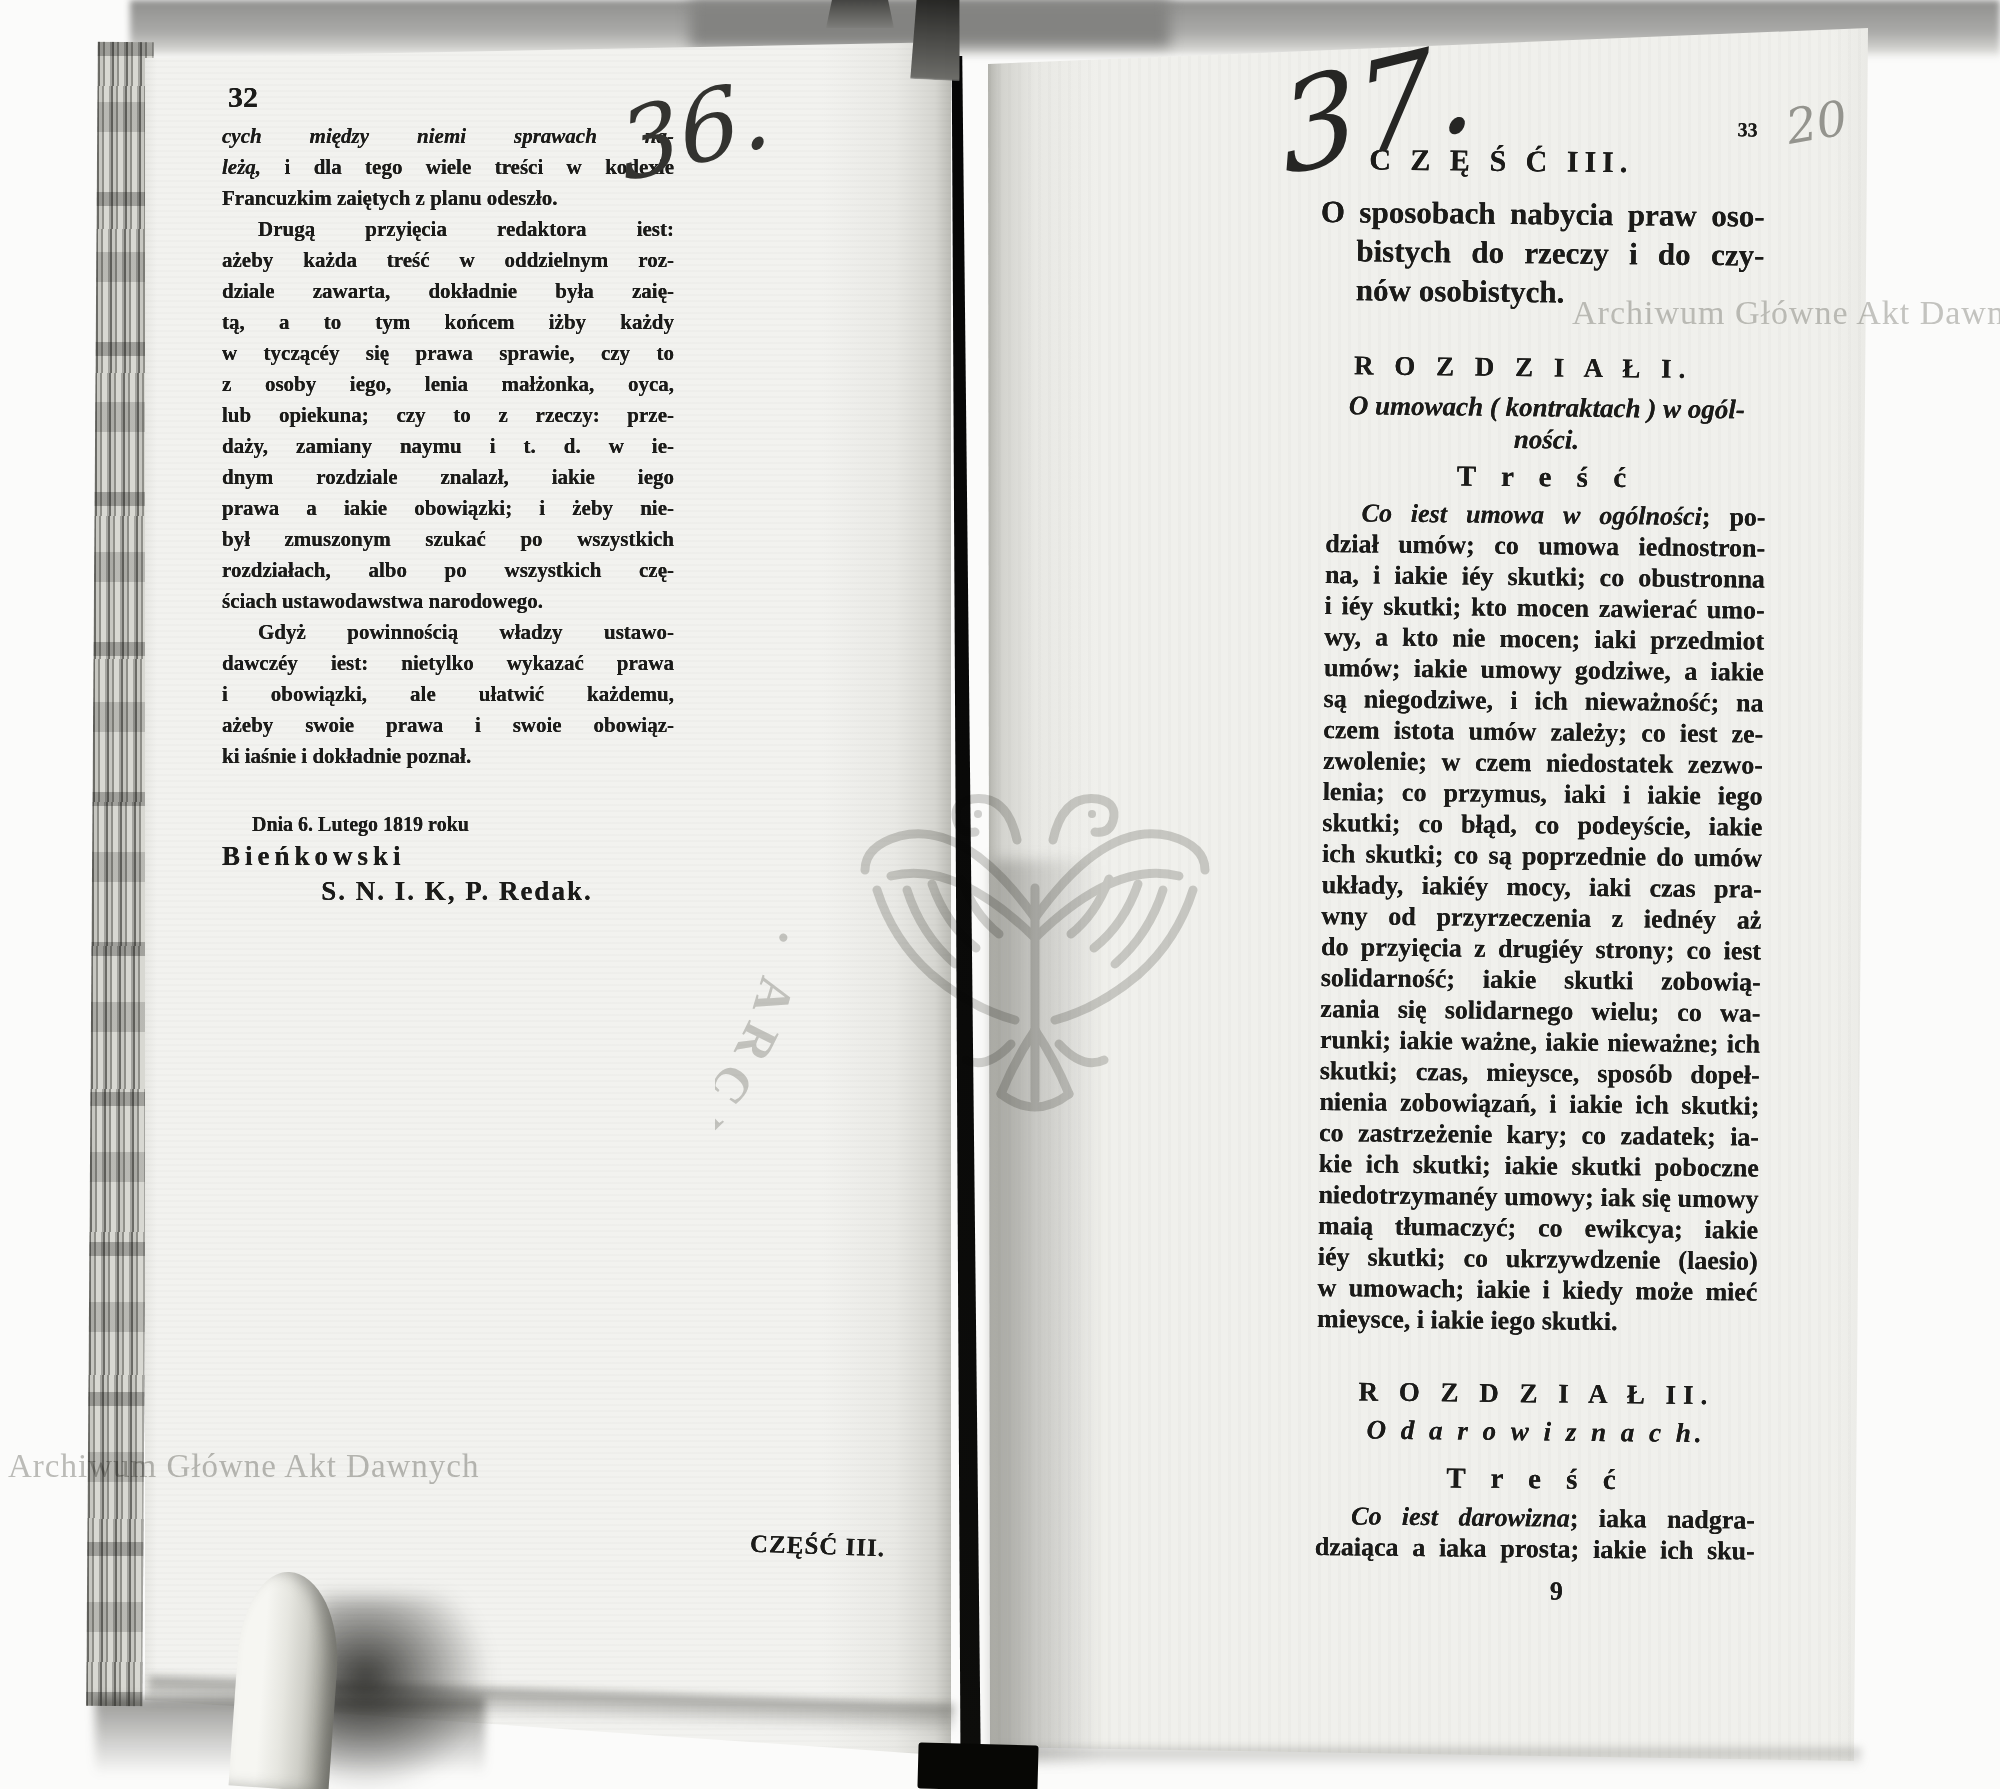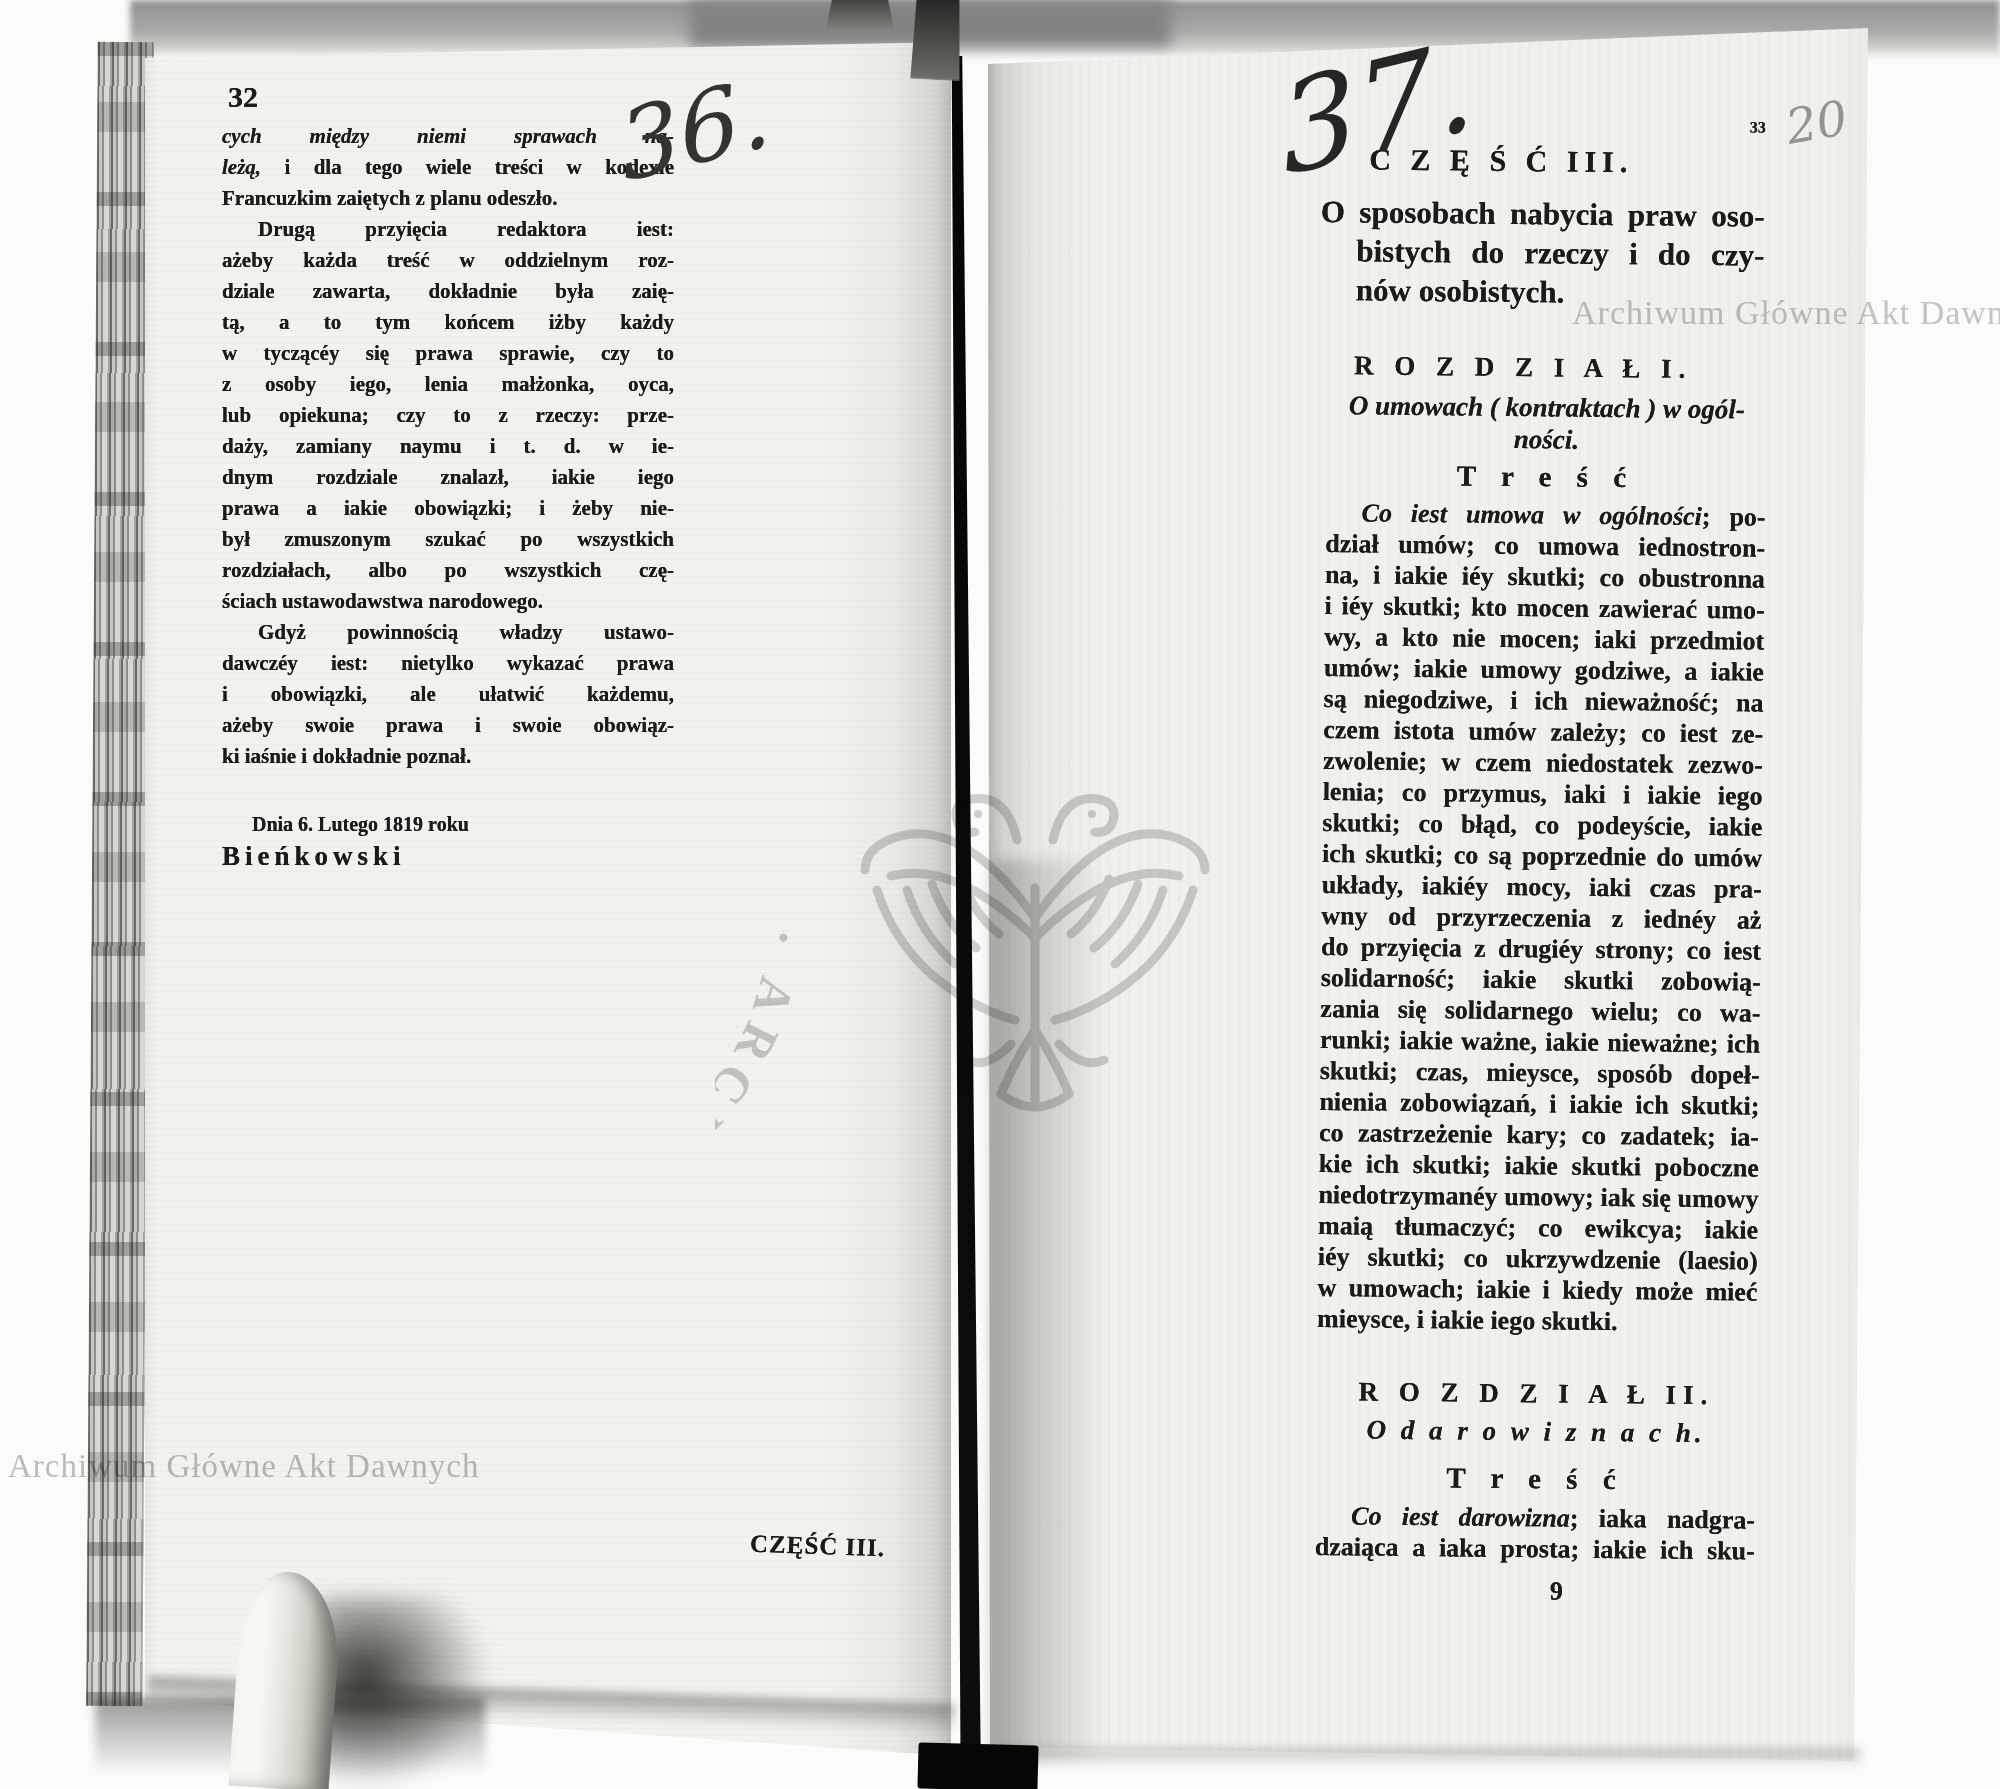--- a/index.html
+++ b/index.html
@@ -85,21 +85,21 @@
   .pl-date{position:absolute;left:252px;top:813px;font-size:20px;z-index:20;}
   .pl-signame{position:absolute;left:222px;top:841px;width:470px;text-align:left;
     font-size:27px;letter-spacing:5px;z-index:20;}
   .pl-sigtitle{position:absolute;left:222px;top:876px;width:470px;text-align:center;
     font-size:27px;letter-spacing:2px;z-index:20;}
   .catchword{position:absolute;left:750px;top:1532px;font-size:25px;letter-spacing:1px;
     transform:rotate(2deg);z-index:20;}
 
   .rp{position:absolute;left:1322px;top:96px;width:456px;height:1620px;
       transform:rotate(.6deg);transform-origin:0 0;z-index:20;}
-  .rp-num{position:absolute;left:428px;top:18px;font-size:16px;}
+  .rp-num{position:absolute;left:416px;top:18px;font-size:20px;}
   .rp-part{position:absolute;left:0;top:46px;width:456px;text-align:center;
     font-size:30px;letter-spacing:6px;transform:translateX(-48px);}
   .rp-sub{position:absolute;left:0;top:96px;width:444px;}
   .rp-sub .bline{height:39px;line-height:39px;font-size:31px;}
   .rp-ch1{position:absolute;left:0;top:254px;width:456px;text-align:center;
     font-size:27px;letter-spacing:7px;transform:translateX(-24px);}
   .rp-ch1sub{position:absolute;left:0;top:294px;width:456px;text-align:center;
     font-size:27px;font-style:italic;}
   .rp-ch1sub2{position:absolute;left:0;top:326px;width:456px;text-align:center;
     font-size:27px;font-style:italic;}
@@ -160,20 +160,21 @@
       <div class="bline j"><span>rozdziałach, albo po wszystkich czę-</span></div>
       <div class="bline"><span>ściach ustawodawstwa narodowego.</span></div>
       <div class="bline j ind"><span>Gdyż powinnością władzy ustawo-</span></div>
       <div class="bline j"><span>dawczéy iest: nietylko wykazać prawa</span></div>
       <div class="bline j"><span>i obowiązki, ale ułatwić każdemu,</span></div>
       <div class="bline j"><span>ażeby swoie prawa i swoie obowiąz-</span></div>
       <div class="bline"><span>ki iaśnie i dokładnie poznał.</span></div>
     </div>
   <div class="print pl-date">Dnia 6. Lutego 1819 roku</div>
   <div class="print pl-signame">Bieńkowski</div>
+  <div class="print pl-sigtitle">S. N. I. K, P. Redak.</div>
   <div class="print catchword">CZĘŚĆ III.</div>
 
   <div class="rp">
     <div class="print rp-num">33</div>
     <div class="print rp-part">C Z Ę Ś Ć  III.</div>
     <div class="print rp-sub">
         <div class="bline j"><span>O sposobach nabycia praw oso-</span></div>
         <div class="bline j ind"><span>bistych do rzeczy i do czy-</span></div>
         <div class="bline ind"><span>nów osobistych.</span></div>
       </div>

